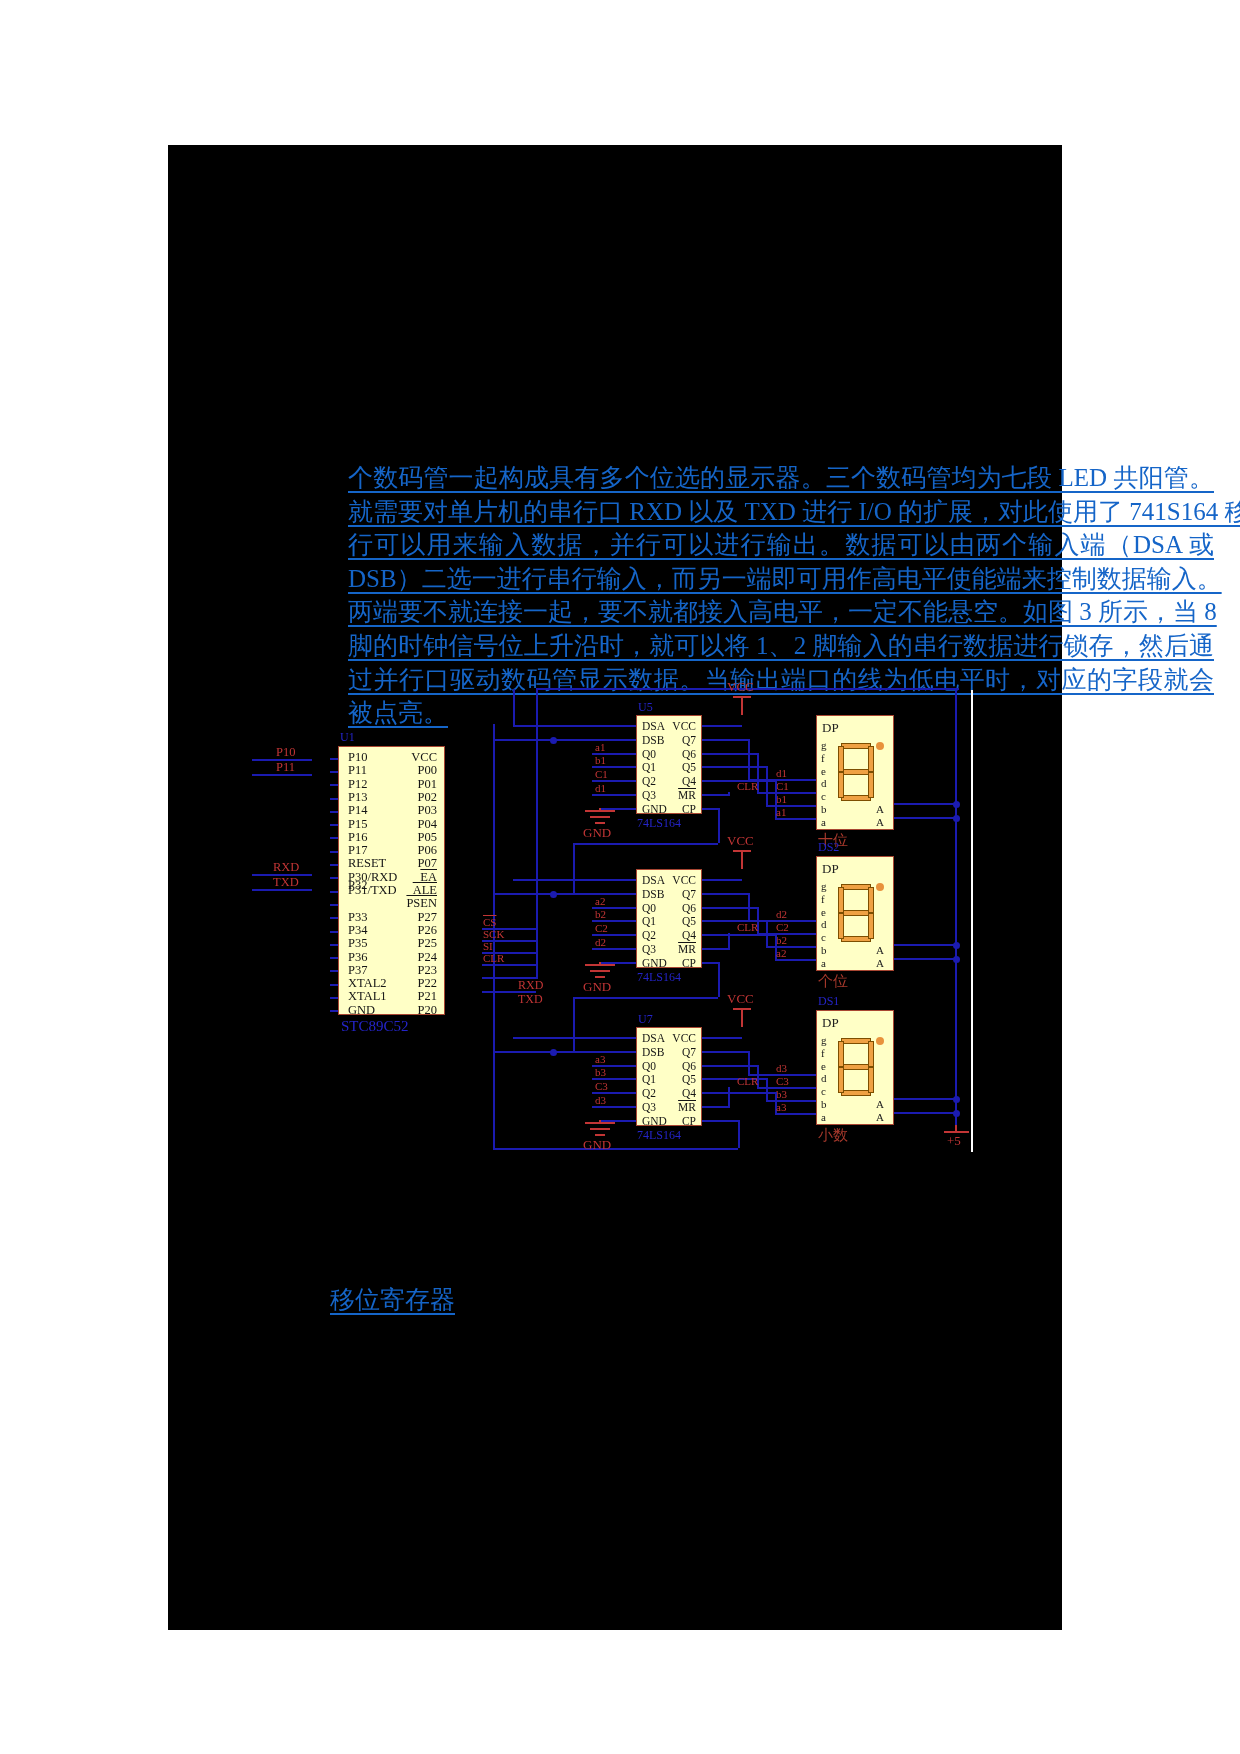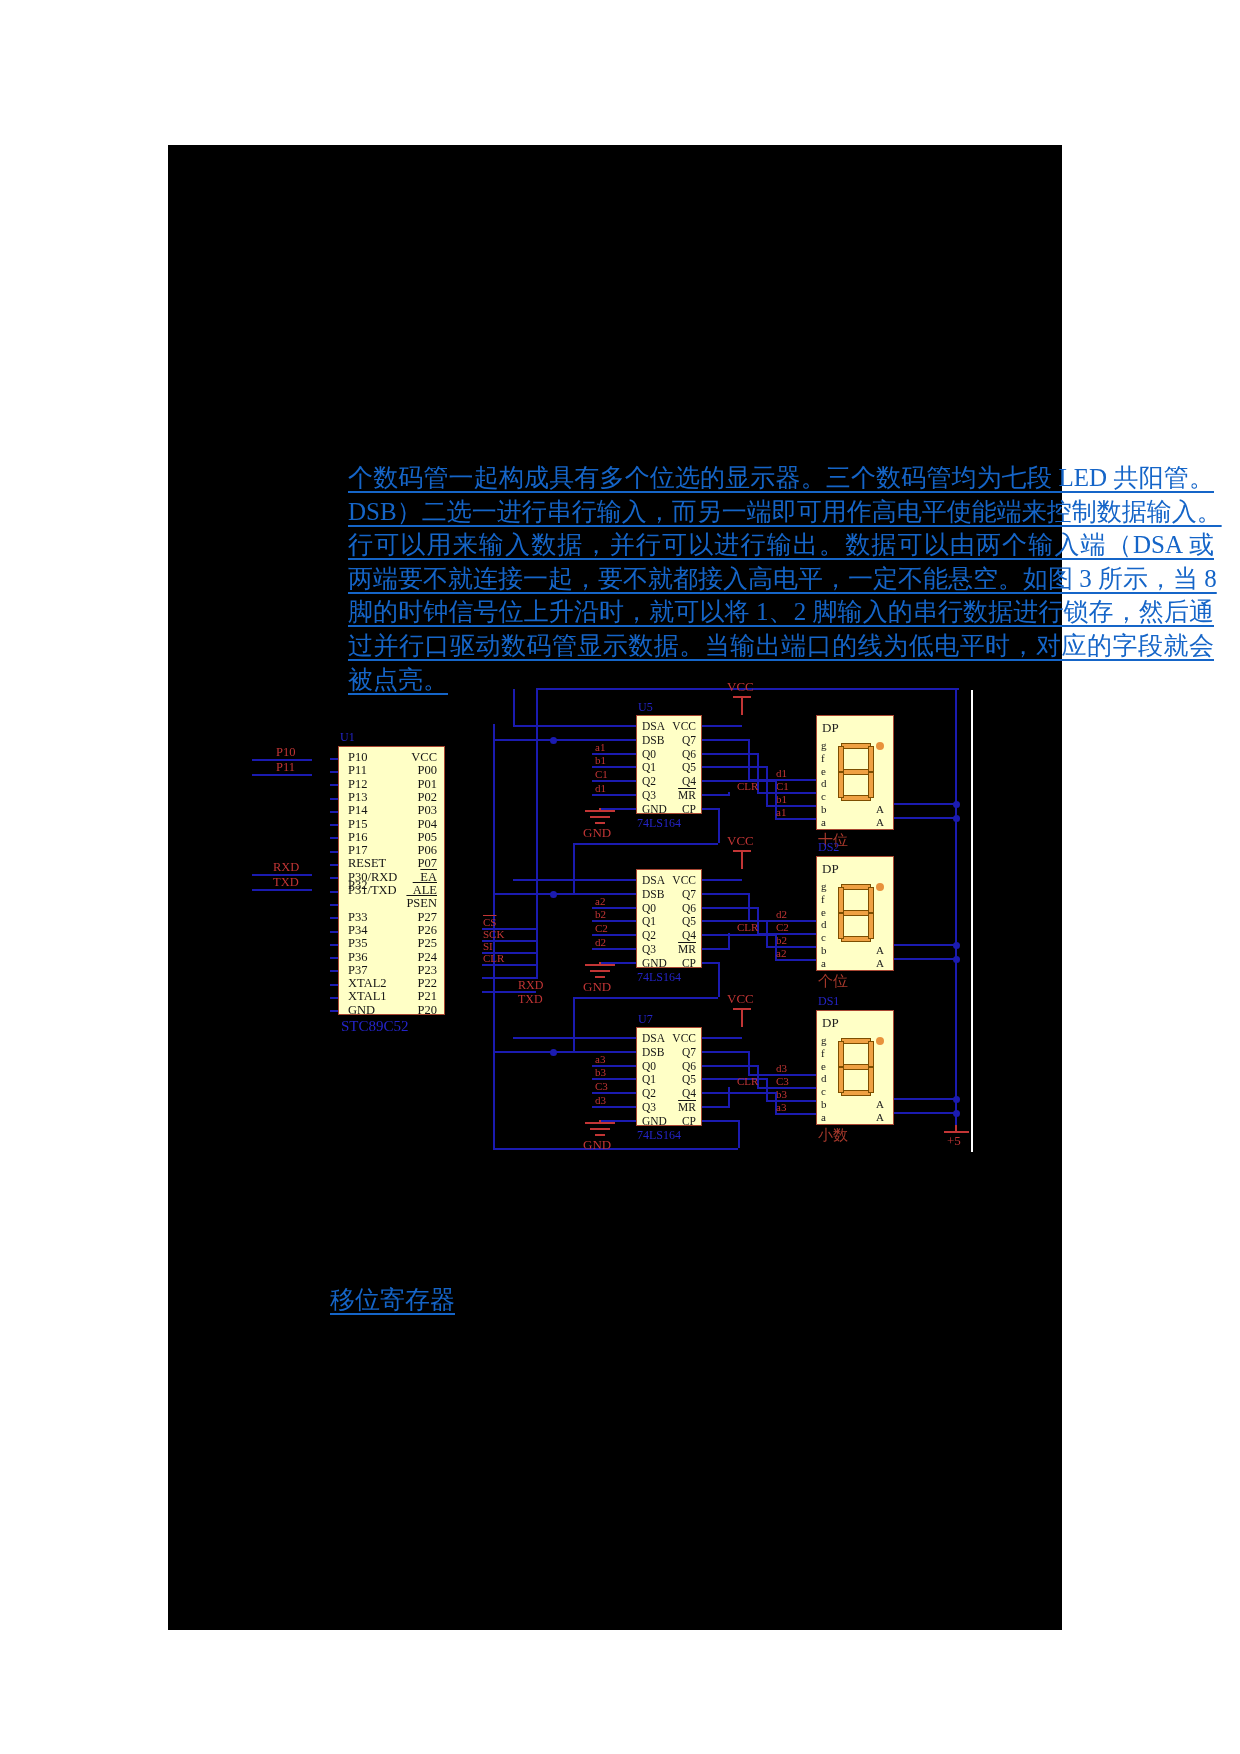--- a/index.html
+++ b/index.html
@@ -35,22 +35,23 @@
   .seg{position:absolute;background:#EFA143;border:1px solid #7D4E00;box-sizing:border-box;}
   .dpdot{position:absolute;width:8px;height:8px;border-radius:50%;background:#E8923C;}
 </style>
 </head>
 <body>
 
 <div id="page">
   <div id="panel">
     <div id="para">
         <div class="pline">个数码管一起构成具有多个位选的显示器。三个数码管均为七段 LED 共阳管。</div>
+        <div class="pline">就需要对单片机的串行口 RXD 以及 TXD 进行 I/O 的扩展，对此使用了 741S164 移</div>
+        <div class="pline">行可以用来输入数据，并行可以进行输出。数据可以由两个输入端（DSA 或</div>
         <div class="pline">DSB）二选一进行串行输入，而另一端即可用作高电平使能端来控制数据输入。</div>
-        <div class="pline">行可以用来输入数据，并行可以进行输出。数据可以由两个输入端（DSA 或</div>
         <div class="pline">两端要不就连接一起，要不就都接入高电平，一定不能悬空。如图 3 所示，当 8</div>
         <div class="pline">脚的时钟信号位上升沿时，就可以将 1、2 脚输入的串行数据进行锁存，然后通</div>
         <div class="pline">过并行口驱动数码管显示数据。当输出端口的线为低电平时，对应的字段就会</div>
         <div class="pline last">被点亮。</div>
       </div>
     <div id="schematic" class="abs" style="left:0;top:0;width:894px;height:1485px;">
         <div class="ref" style="left: 172px; top: 586px;">U1</div>
         <div class="chip" style="left: 170px; top: 601px; width: 107px; height: 269px;"></div>
         <div class="prow" style="left: 180px; top: 606px;">P10</div>
         <div class="wire" style="left: 162px; top: 612.6px; width: 8px; height: 2px;"></div>

